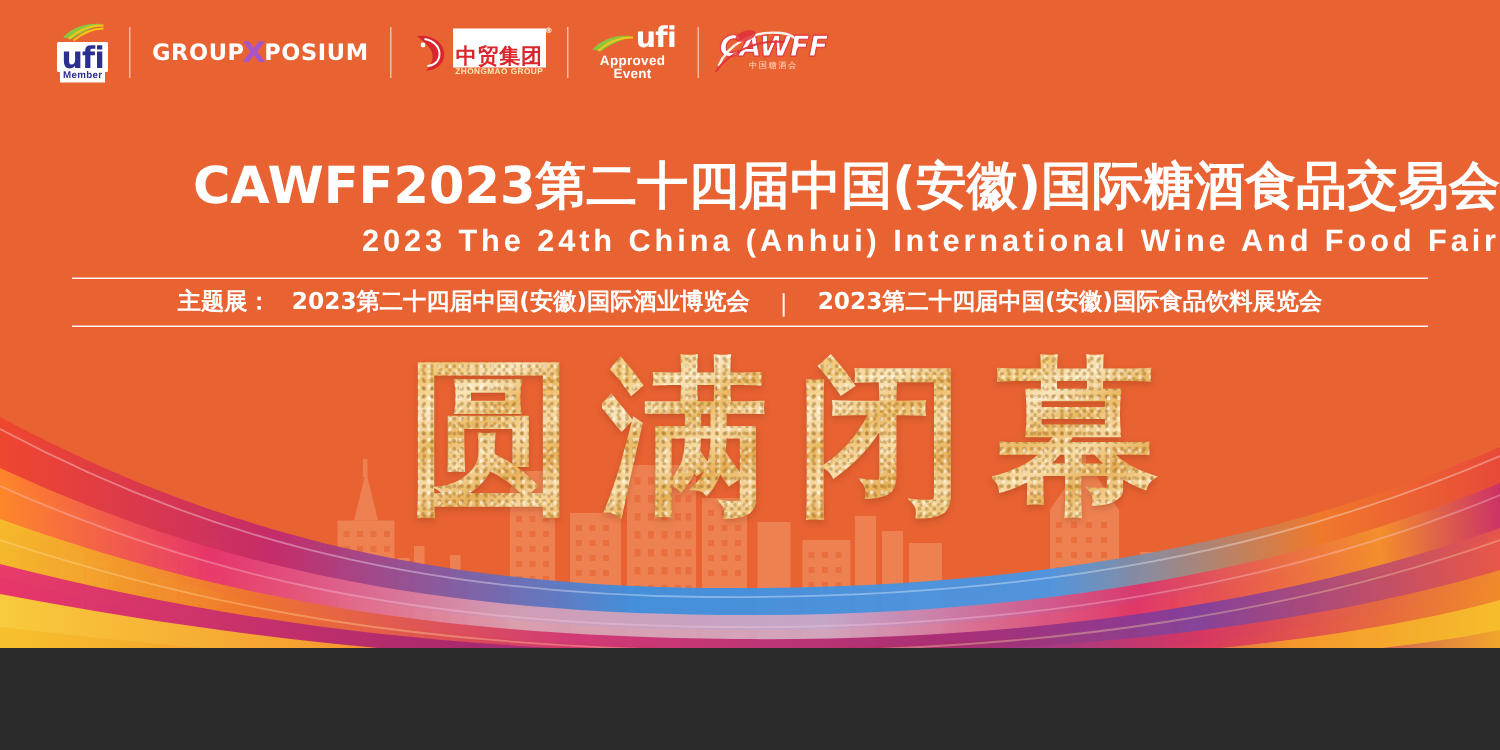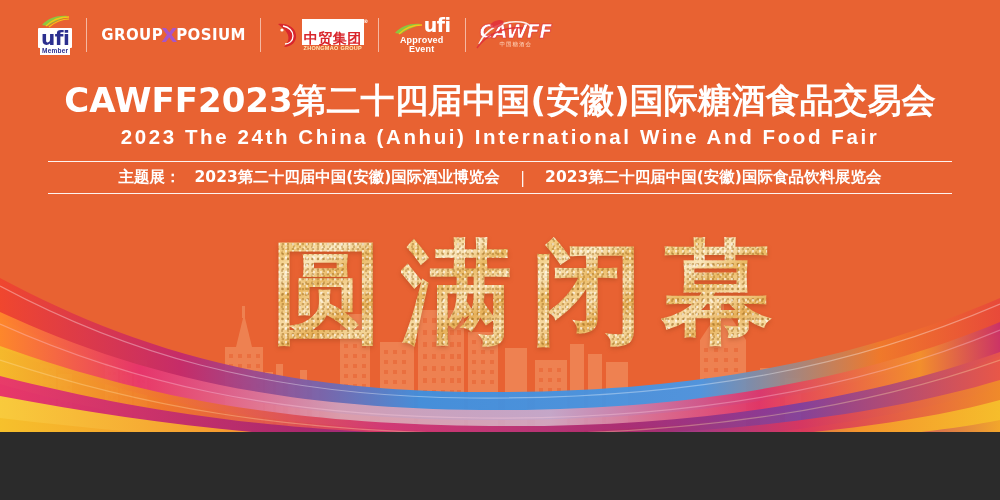--- a/index.html
+++ b/index.html
@@ -184,23 +184,23 @@
   .cawff-swoosh {
     position: absolute;
     top: -4px; left: -5px;
     width: 60px; height: 34px;
     pointer-events: none;
   }
 
   
   .headline-block {
     position: absolute;
-    top: 80px;
+    top: 104px;
     left: 0; right: 0;
-    text-align: center;
+    text-align: right;
     z-index: 6;
   }
   .title-cn {
     font-family: "DejaVu Sans", "Liberation Sans", sans-serif;
     font-weight: bold;
     font-size: 34px;
     color: #ffffff;
     letter-spacing: 0px;
     line-height: 1.18;
     white-space: nowrap;

